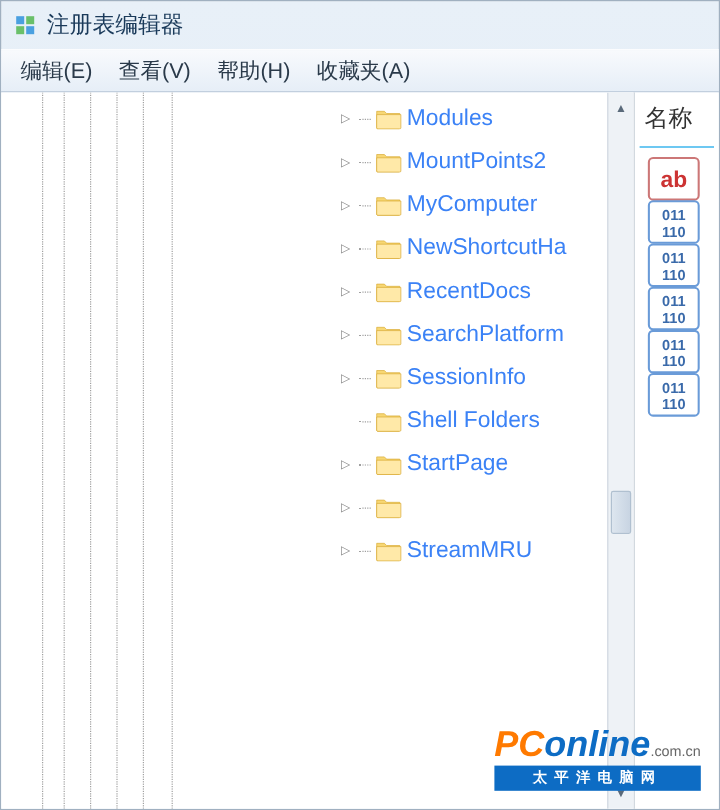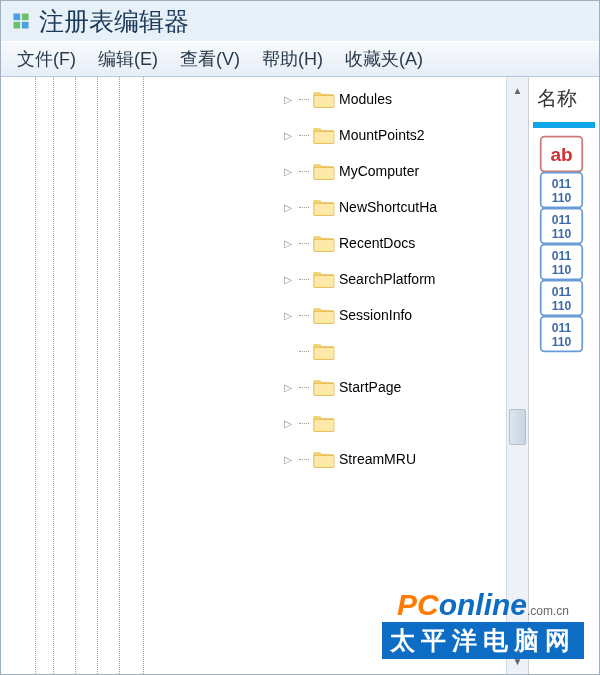--- a/index.html
+++ b/index.html
@@ -24,21 +24,21 @@
       padding: 0 10px;
       gap: 8px;
     }
     .app-icon {
       width: 20px;
       height: 20px;
       display: inline-block;
     }
     .app-icon svg { width: 100%; height: 100%; }
     .window-title {
-      font-size: 25px;
+      font-size: 19px;
       color: #1a3a5a;
       font-weight: 500;
     }
     .menu-bar {
       height: 36px;
       background: linear-gradient(to bottom, #f8fafd, #e6eef7);
       border-top: 1px solid #fff;
       border-bottom: 1px solid #b8c8d8;
       display: flex;
       align-items: center;
@@ -102,22 +102,22 @@
       width: 10px;
       height: 1px;
       border-top: 1px dotted #a0a0a0;
     }
     .folder-icon {
       width: 22px;
       height: 18px;
       flex-shrink: 0;
     }
     .tree-label {
-      font-size: 14px;
-      color: #000000;
+      font-size: 19px;
+      color: #3b82f6;
       white-space: nowrap;
     }
     .scrollbar-v {
       width: 22px;
       background: #eef2f6;
       border-left: 1px solid #d0d8e0;
       display: flex;
       flex-direction: column;
       align-items: center;
       padding: 4px 0;
@@ -150,21 +150,21 @@
     }
     .right-panel {
       flex: 1;
       padding: 6px 4px;
       overflow: hidden;
     }
     .col-header {
       font-size: 20px;
       color: #333;
       padding: 2px 4px 10px;
-      border-bottom: 6px solid #0ea5e9;
+      border-bottom: 1px solid #0ea5e9;
       white-space: nowrap;
     }
     .value-row {
       height: 36px;
       display: flex;
       align-items: center;
       padding-left: 6px;
     }
     .val-icon {
       width: 45px;
@@ -183,21 +183,21 @@
       font-weight: 700;
       font-style: italic;
       color: #0d6cc4;
       line-height: 1;
     }
     .wm-main .orange { color: #ff7a00; }
     .wm-main .small { font-size: 12px; font-style: normal; font-weight: 400; color: #666; }
     .wm-sub {
       background: #0d6cc4;
       color: #fff;
-      font-size: 25px;
+      font-size: 12px;
       font-weight: 700;
       padding: 2px 8px;
       letter-spacing: 6px;
       margin-top: 2px;
     }
   </style>
 </head>
 <body>
 
 <div class="window">
@@ -208,21 +208,20 @@
           <rect x="3" y="3" width="8" height="8" fill="#4aa0e0"></rect>
           <rect x="13" y="3" width="8" height="8" fill="#6ac06a"></rect>
           <rect x="3" y="13" width="8" height="8" fill="#6ac06a"></rect>
           <rect x="13" y="13" width="8" height="8" fill="#4aa0e0"></rect>
         </svg>
     </span>
     <span class="window-title">注册表编辑器</span>
   </div>
 
   <div class="menu-bar">
-    <div class="menu-item">文件(F)</div>
     <div class="menu-item">编辑(E)</div>
     <div class="menu-item">查看(V)</div>
     <div class="menu-item">帮助(H)</div>
     <div class="menu-item">收藏夹(A)</div>
   </div>
 
   <div class="content">
 
     <div class="tree-panel">
       <div class="indent-lines" id="indent-lines">
@@ -297,20 +296,21 @@
               </svg></span>
             <span class="tree-label">SessionInfo</span>
           </div>
           <div class="tree-row">
             <span class="expander empty">▷</span>
             <span class="hconn"></span>
             <span class="folder-icon"><svg viewBox="0 0 24 20">
                 <path d="M1 3 h7 l2 2 h12 v13 a1 1 0 0 1 -1 1 h-19 a1 1 0 0 1 -1 -1 z" fill="#f7d774" stroke="#d8a830" stroke-width="0.6"></path>
                 <path d="M1 6 h22 v12 a1 1 0 0 1 -1 1 h-20 a1 1 0 0 1 -1 -1 z" fill="#ffe9a8" stroke="#d8a830" stroke-width="0.6"></path>
               </svg></span>
+            <span class="tree-label">Shell Folders</span>
           </div>
           <div class="tree-row">
             <span class="expander">▷</span>
             <span class="hconn"></span>
             <span class="folder-icon"><svg viewBox="0 0 24 20">
                 <path d="M1 3 h7 l2 2 h12 v13 a1 1 0 0 1 -1 1 h-19 a1 1 0 0 1 -1 -1 z" fill="#f7d774" stroke="#d8a830" stroke-width="0.6"></path>
                 <path d="M1 6 h22 v12 a1 1 0 0 1 -1 1 h-20 a1 1 0 0 1 -1 -1 z" fill="#ffe9a8" stroke="#d8a830" stroke-width="0.6"></path>
               </svg></span>
             <span class="tree-label">StartPage</span>
           </div>

